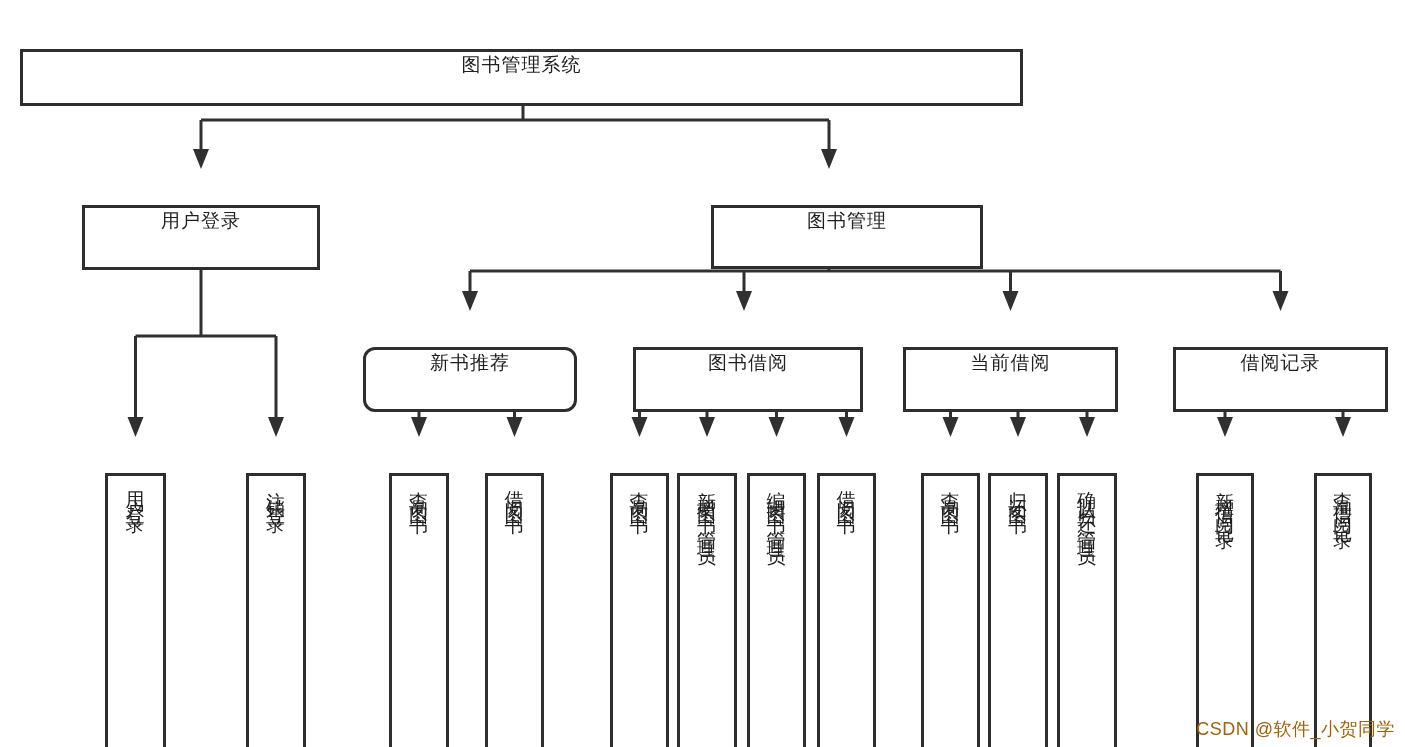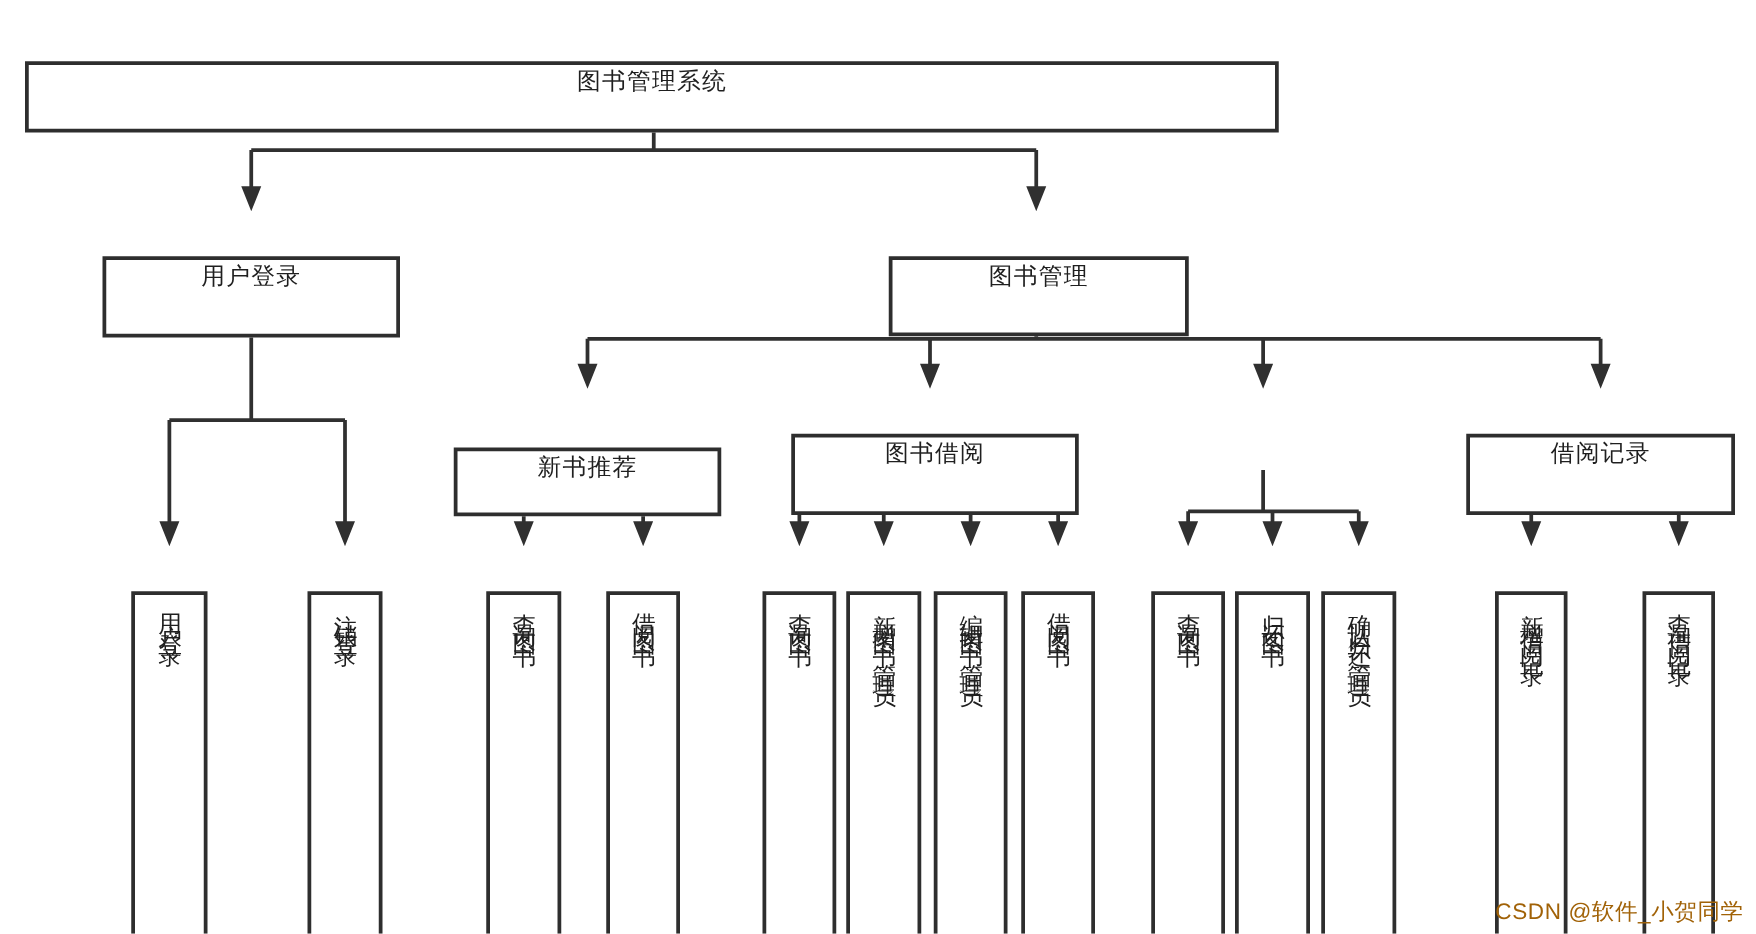--- a/index.html
+++ b/index.html
@@ -103,29 +103,32 @@
       M1335 417L1351 417L1343 437Z"></path>
   </svg>
 
   <div class="box h" style="left:20px; top:13px; width:1003px; height:57px;">
     <span>图书管理系统</span>
   </div>
 
   <div class="box h" style="left:82px; top:169px; width:238px; height:65px;">
     <span>用户登录</span>
   </div>
-  <div class="box h" style="left:711px; top:169px; width:240px; height:64px;">
+  <div class="box h" style="left:711px; top:169px; width:272px; height:64px;">
     <span>图书管理</span>
   </div>
 
-  <div class="box h" style="left:363px; top:322px; width:214px; height:55px;">
+  <div class="box h" style="left:363px; top:311px; width:214px; height:65px;border-radius:12px;">
     <span>新书推荐</span>
   </div>
   <div class="box h" style="left:633px; top:311px; width:230px; height:65px;">
     <span>图书借阅</span>
+  </div>
+  <div class="box h" style="left:903px; top:311px; width:215px; height:65px;">
+    <span>当前借阅</span>
   </div>
   <div class="box h" style="left:1173px; top:311px; width:215px; height:65px;">
     <span>借阅记录</span>
   </div>
 
   <div class="box v" style="left:105px; top:437px; width:61px; height:298px;">
     <span>用户登录</span>
   </div>
   <div class="box v" style="left:246px; top:437px; width:60px; height:298px;">
     <span>注销登录</span>

